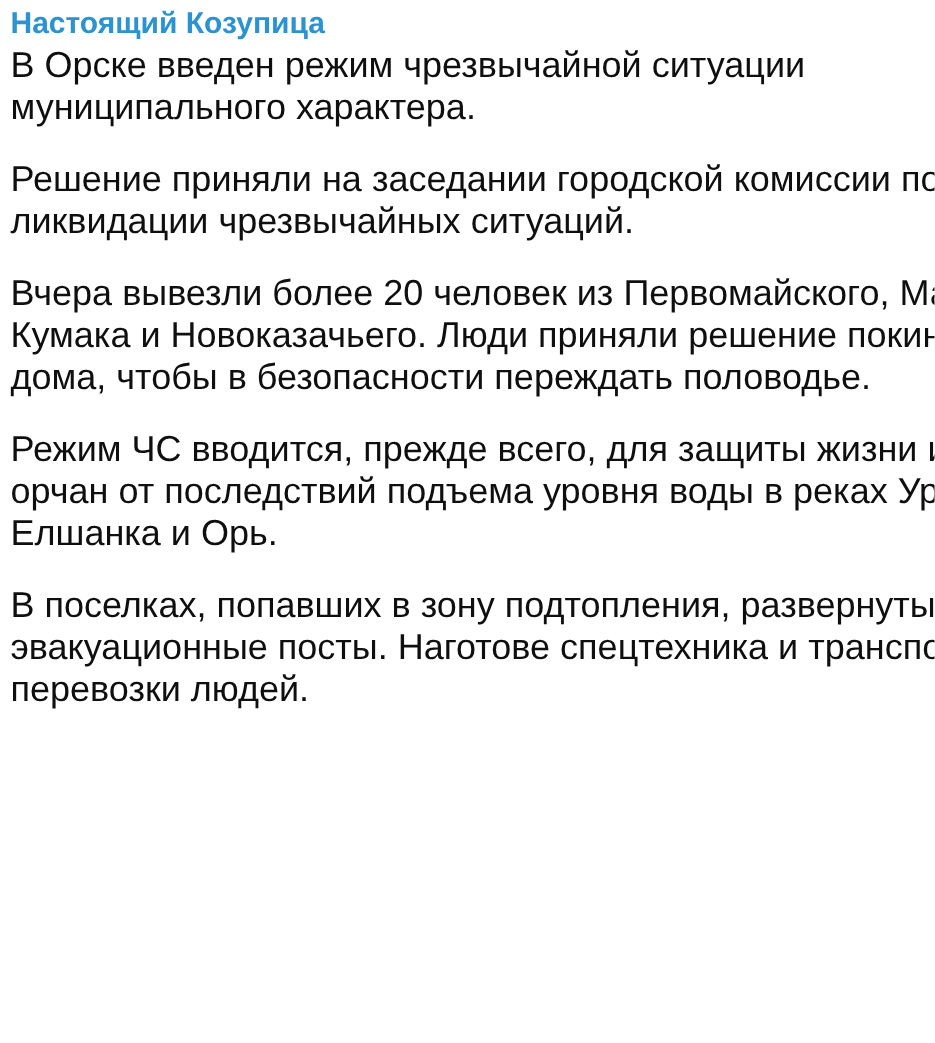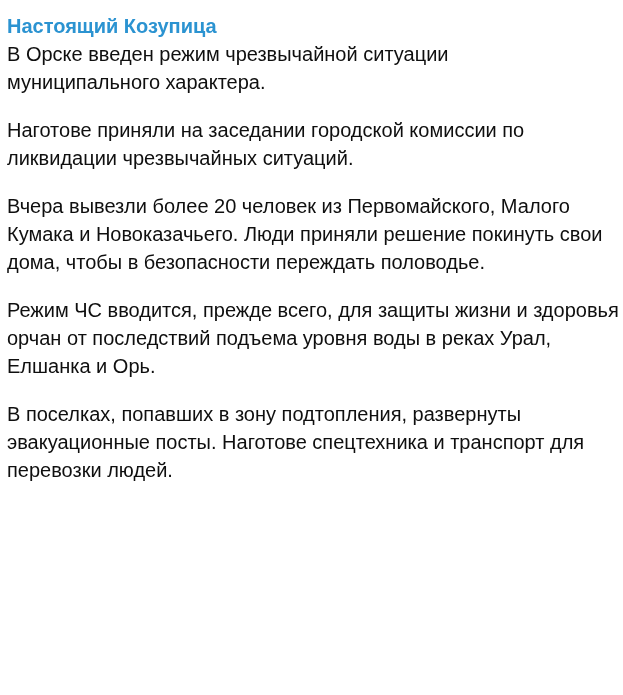--- a/index.html
+++ b/index.html
@@ -7,54 +7,54 @@
     padding: 0;
     background: #ffffff;
   }
   body {
     width: 623px;
     height: 695px;
     overflow: hidden;
     font-family: "Liberation Sans", "DejaVu Sans", sans-serif;
   }
   .post {
-    padding: 12px 8px 0 7px;
+    padding: 2px 8px 0 7px;
     width: 608px;
   }
   .channel-name {
     display: block;
     font-size: 20px;
     line-height: 28px;
     font-weight: bold;
     color: #2b93d1;
     text-decoration: none;
     cursor: pointer;
     white-space: pre;
   }
   .para {
     margin: 20px 0 0 0;
-    font-size: 20px;
+    font-size: 24px;
     line-height: 28px;
     color: #0f0f0f;
     white-space: pre;
   }
   .para.first {
     margin-top: 0;
   }
 </style>
 </head>
 <body>
 
 <div class="post">
   <a class="channel-name">Настоящий Козупица</a>
 
   <div class="para first">В Орске введен режим чрезвычайной ситуации
 муниципального характера.</div>
 
-  <div class="para">Наготове приняли на заседании городской комиссии по
+  <div class="para">Решение приняли на заседании городской комиссии по
 ликвидации чрезвычайных ситуаций.</div>
 
 
   <div class="para">Вчера вывезли более 20 человек из Первомайского, Малого
 Кумака и Новоказачьего. Люди приняли решение покинуть свои
 дома, чтобы в безопасности переждать половодье.</div>
 
   <div class="para">Режим ЧС вводится, прежде всего, для защиты жизни и здоровья
 орчан от последствий подъема уровня воды в реках Урал,
 Елшанка и Орь.</div>

